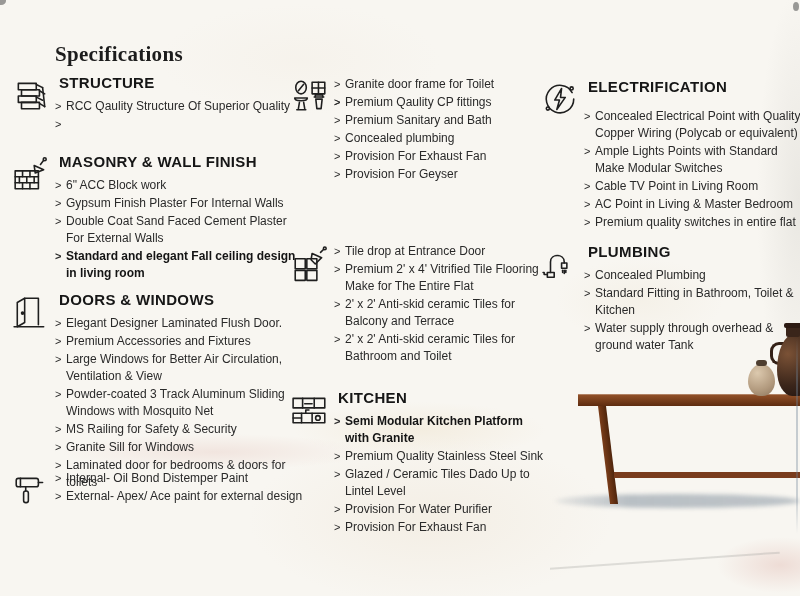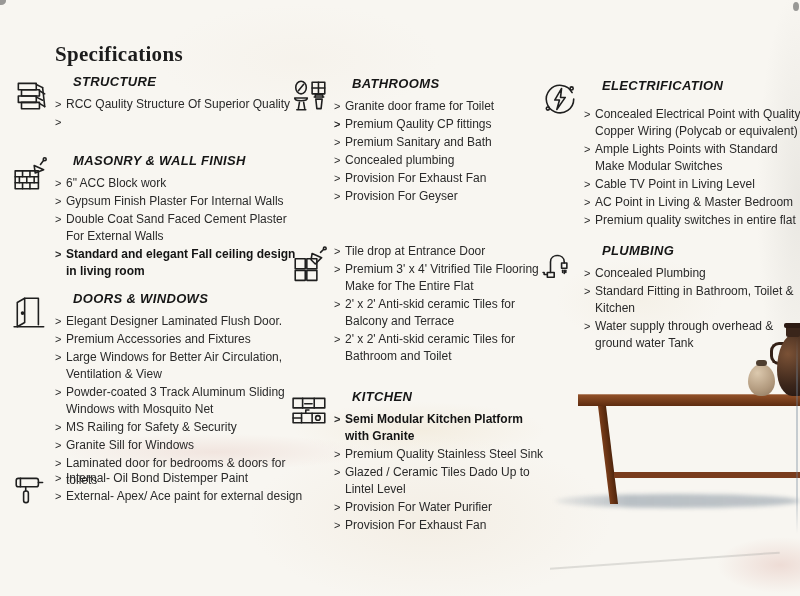--- a/index.html
+++ b/index.html
@@ -29,23 +29,22 @@
   section.spec{position:absolute;}
   section.spec .icon{position:absolute;left:0;top:2px;width:38px;height:38px;}
   section.spec .icon svg{width:100%;height:100%;}
   section.spec .content{margin-left:43px;}
   .colB .content{margin-left:46px;}
   .colC .content{margin-left:44px;}
   .colA .content{width:250px;}
   .colB .content{width:215px;}
   .colC .content{width:218px;}
   h3.sec-title{
-    font-size:13px;font-weight:700;letter-spacing:.35px;color:#161616;
-    margin:0 0 7px 18px;
-    font-style:italic;
+    font-size:15px;font-weight:700;letter-spacing:.35px;color:#161616;
+    margin:0 0 7px 4px;
   }
   h3.sec-title.gap{margin-bottom:13px;}
   ul.spec-list{list-style:none;margin:0;padding:0;}
   ul.spec-list li{
     position:relative;padding-left:11px;font-size:12px;line-height:17px;
     margin:0 0 1px 0;color:#2a2a2a;
   }
   ul.spec-list li .m{position:absolute;left:0;top:0;font-size:11px;color:#2a2a2a;}
   ul.spec-list li.bold{font-weight:700;color:#141414;}
   
@@ -199,21 +198,20 @@
       <rect x="20" y="4" width="12" height="11"></rect>
       <line x1="26" y1="4" x2="26" y2="15"></line>
           <line x1="20" y1="9.5" x2="32" y2="9.5"></line>
       <line x1="22" y1="18" x2="31" y2="18"></line>
       <path d="M23,18 v-2 h7 v2"></path>
       <path d="M23.5,20 h6 l-1,9 h-4 z"></path>
     </g>
       </svg>
   </span>
   <div class="content">
-    <h3 class="sec-title">BATHROOMS</h3>
     <ul class="spec-list">
         <li class=""><span class="m">&gt;</span><span>Granite door frame for Toilet</span></li>
         <li class=""><span class="m">&gt;</span></li>
         <li class=""><span class="m">&gt;</span><span>Premium Qaulity CP fittings</span></li>
         <li class=""><span class="m">&gt;</span><span>Premium Sanitary and Bath</span></li>
         <li class=""><span class="m">&gt;</span><span>Concealed plumbing</span></li>
         <li class=""><span class="m">&gt;</span><span>Provision For Exhaust Fan</span></li>
         <li class=""><span class="m">&gt;</span><span>Provision For Geyser</span></li>
       </ul>
   </div>
@@ -229,21 +227,21 @@
           <rect x="15" y="24" width="9.5" height="9.5"></rect>
       <path d="M20,8 l9,4 -6,6 -4,-4 z"></path>
           <line x1="28" y1="7" x2="31" y2="4"></line>
           <circle cx="32" cy="3.2" r="1.3"></circle>
     </g>
       </svg>
   </span>
   <div class="content">
     <ul class="spec-list">
         <li class=""><span class="m">&gt;</span><span>Tile drop at Entrance Door</span></li>
-        <li class=""><span class="m">&gt;</span><span>Premium 3' x 4' Vitrified Tile Flooring Make for The Entire Flat</span></li>
+        <li class=""><span class="m">&gt;</span><span>Premium 2' x 4' Vitrified Tile Flooring Make for The Entire Flat</span></li>
         <li class=""><span class="m">&gt;</span><span>2' x 2' Anti-skid ceramic Tiles for Balcony and Terrace</span></li>
         <li class=""><span class="m">&gt;</span><span>2' x 2' Anti-skid ceramic Tiles for Bathroom and Toilet</span></li>
       </ul>
   </div>
 </section>
 
 <section class="spec colB" style="left:291px;top:389px;">
   <span class="icon">
     <svg viewBox="0 0 36 36">
         <g class="ic" stroke-width="1.3">
@@ -281,21 +279,21 @@
       <circle cx="29" cy="8" r="1.5"></circle>
           <circle cx="6.5" cy="27" r="1.5"></circle>
     </g>
       </svg>
   </span>
   <div class="content">
     <h3 class="sec-title gap">ELECTRIFICATION</h3>
     <ul class="spec-list">
         <li class=""><span class="m">&gt;</span><span>Concealed Electrical Point with Quality Copper Wiring (Polycab or equivalent)</span></li>
         <li class=""><span class="m">&gt;</span><span>Ample Lights Points with Standard Make Modular Switches</span></li>
-        <li class=""><span class="m">&gt;</span><span>Cable TV Point in Living Level</span></li>
+        <li class=""><span class="m">&gt;</span><span>Cable TV Point in Living Room</span></li>
         <li class=""><span class="m">&gt;</span><span>AC Point in Living &amp; Master Bedroom</span></li>
         <li class=""><span class="m">&gt;</span><span>Premium quality switches in entire flat</span></li>
       </ul>
   </div>
 </section>
 
 <section class="spec colC" style="left:541px;top:243px;">
   <span class="icon">
     <svg viewBox="0 0 36 36">
         <g class="ic" stroke-width="1.5">

